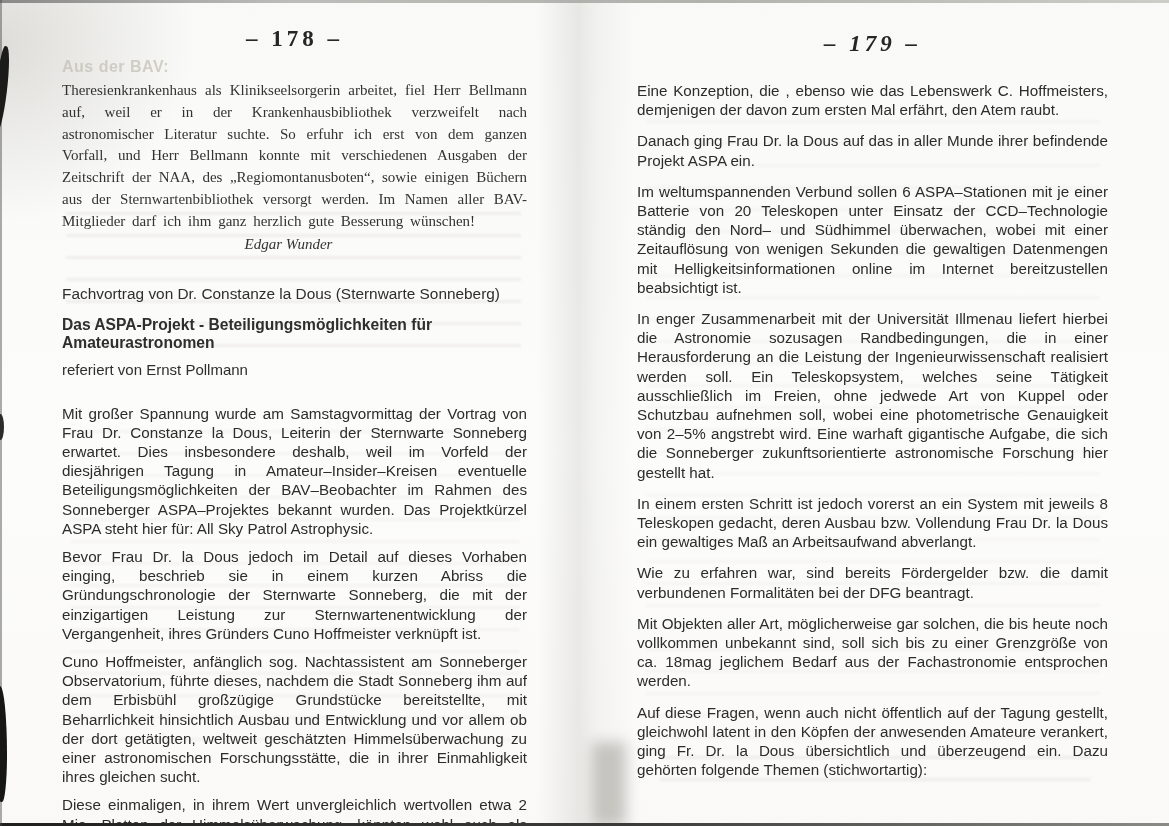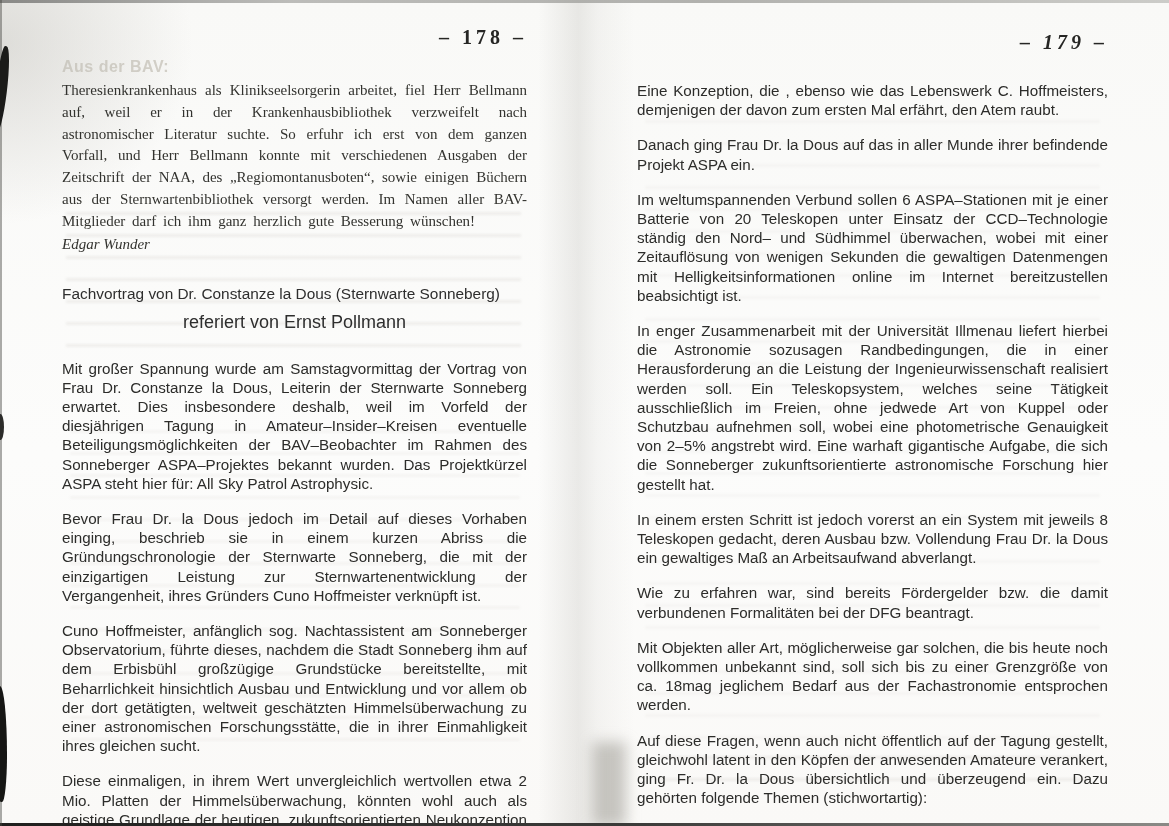--- a/index.html
+++ b/index.html
@@ -30,32 +30,32 @@
   .ghost-1{left:66px;top:212px;width:455px;height:150px;opacity:.5;}
   .ghost-2{left:70px;top:430px;width:450px;height:330px;opacity:.28;}
   .ghost-3{left:645px;top:120px;width:455px;height:620px;opacity:.22;}
   .ghost-4{left:660px;top:756px;width:430px;height:40px;opacity:.5;}
   .ghost-header{position:absolute;left:62px;top:58px;font-size:16px;font-weight:bold;
     color:#d3d0c8;letter-spacing:.5px;filter:blur(.6px);z-index:0;}
   
   .page{position:absolute;z-index:2;}
   .page-left{left:62px;top:26px;width:465px;}
   .page-right{left:637px;top:31px;width:471px;}
-  .pageno{font-family:"Liberation Serif",serif;font-size:20px;font-weight:bold;
-    text-align:right;letter-spacing:4px;color:#262624;height:20px;}
+  .pageno{font-family:"Liberation Serif",serif;font-size:23px;font-weight:bold;
+    text-align:center;letter-spacing:4px;color:#262624;height:20px;}
   .page-left .pageno{margin-bottom:34px;}
   .page-right .pageno{margin-bottom:30px;font-style:italic;}
   .serif-para{font-family:"Liberation Serif",serif;font-size:15px;line-height:21.8px;
     text-align:justify;word-spacing:3px;color:#33332f;margin:0;}
   .signature{font-family:"Liberation Serif",serif;font-style:italic;font-size:15px;
-    text-align:left;padding-right:12px;margin-top:3px;color:#33332f;}
+    text-align:center;padding-right:12px;margin-top:3px;color:#33332f;}
   .h-lecture{font-size:15.4px;margin:32px 0 0 0;}
   .h-title{font-size:15.6px;font-weight:bold;margin:13px 0 0 0;}
-  .h-referent{font-size:18px;margin:9px 0 0 0;text-align:center;}
-  .body p{font-size:15.2px;line-height:19.2px;text-align:justify;margin:16px 0 7px 0;
+  .h-referent{font-size:15px;margin:9px 0 0 0;}
+  .body p{font-size:15.2px;line-height:19.2px;text-align:justify;margin:9px 0 7px 0;
     color:#2c2c2a;hyphens:none;}
   .page-left .body{margin-top:26px;}
   .page-right .body p{margin-bottom:12px;}
 </style>
 </head>
 <body>
 
 <div class="scan">
 
   <div class="corner-shade"></div>
@@ -65,20 +65,21 @@
   <div class="ghost-lines ghost-2"></div>
   <div class="ghost-lines ghost-3"></div>
   <div class="ghost-lines ghost-4"></div>
   <div class="ghost-header">Aus der BAV:</div>
 
   <div class="page page-left">
     <div class="pageno">– 178 –</div>
     <p class="serif-para">Theresienkrankenhaus als Klinikseelsorgerin arbeitet, fiel Herr Bellmann auf, weil er in der Krankenhausbibliothek verzweifelt nach astronomischer Literatur suchte. So erfuhr ich erst von dem ganzen Vorfall, und Herr Bellmann konnte mit verschiedenen Ausgaben der Zeitschrift der NAA, des „Regiomontanusboten“, sowie einigen Büchern aus der Sternwartenbibliothek versorgt werden. Im Namen aller BAV-Mitglieder darf ich ihm ganz herzlich gute Besserung wünschen!</p>
     <div class="signature">Edgar Wunder</div>
     <p class="h-lecture">Fachvortrag von Dr. Constanze la Dous (Sternwarte Sonneberg)</p>
+    <p class="h-title">Das ASPA-Projekt - Beteiligungsmöglichkeiten für Amateurastronomen</p>
     <p class="h-referent">referiert von Ernst Pollmann</p>
     <div class="body">
       <p>Mit großer Spannung wurde am Samstagvormittag der Vortrag von Frau Dr. Constanze la Dous, Leiterin der Sternwarte Sonneberg erwartet. Dies insbesondere deshalb, weil im Vorfeld der diesjährigen Tagung in Amateur–Insider–Kreisen eventuelle Beteiligungsmöglichkeiten der BAV–Beobachter im Rahmen des Sonneberger ASPA–Projektes bekannt wurden. Das Projektkürzel ASPA steht hier für: All Sky Patrol Astrophysic.</p>
       <p>Bevor Frau Dr. la Dous jedoch im Detail auf dieses Vorhaben einging, beschrieb sie in einem kurzen Abriss die Gründungschronologie der Sternwarte Sonneberg, die mit der einzigartigen Leistung zur Sternwartenentwicklung der Vergangenheit, ihres Gründers Cuno Hoffmeister verknüpft ist.</p>
       <p>Cuno Hoffmeister, anfänglich sog. Nachtassistent am Sonneberger Observatorium, führte dieses, nachdem die Stadt Sonneberg ihm auf dem Erbisbühl großzügige Grundstücke bereitstellte, mit Beharrlichkeit hinsichtlich Ausbau und Entwicklung und vor allem ob der dort getätigten, weltweit geschätzten Himmelsüberwachung zu einer astronomischen Forschungsstätte, die in ihrer Einmahligkeit ihres gleichen sucht.</p>
       <p>Diese einmaligen, in ihrem Wert unvergleichlich wertvollen etwa 2 Mio. Platten der Himmelsüberwachung, könnten wohl auch als geistige Grundlage der heutigen, zukunftsorientierten Neukonzeption astronomischer Forschungstätigkeit am Sonneberger Observatorium verstanden werden.</p>
     </div>
   </div>
 
   <div class="page page-right">

